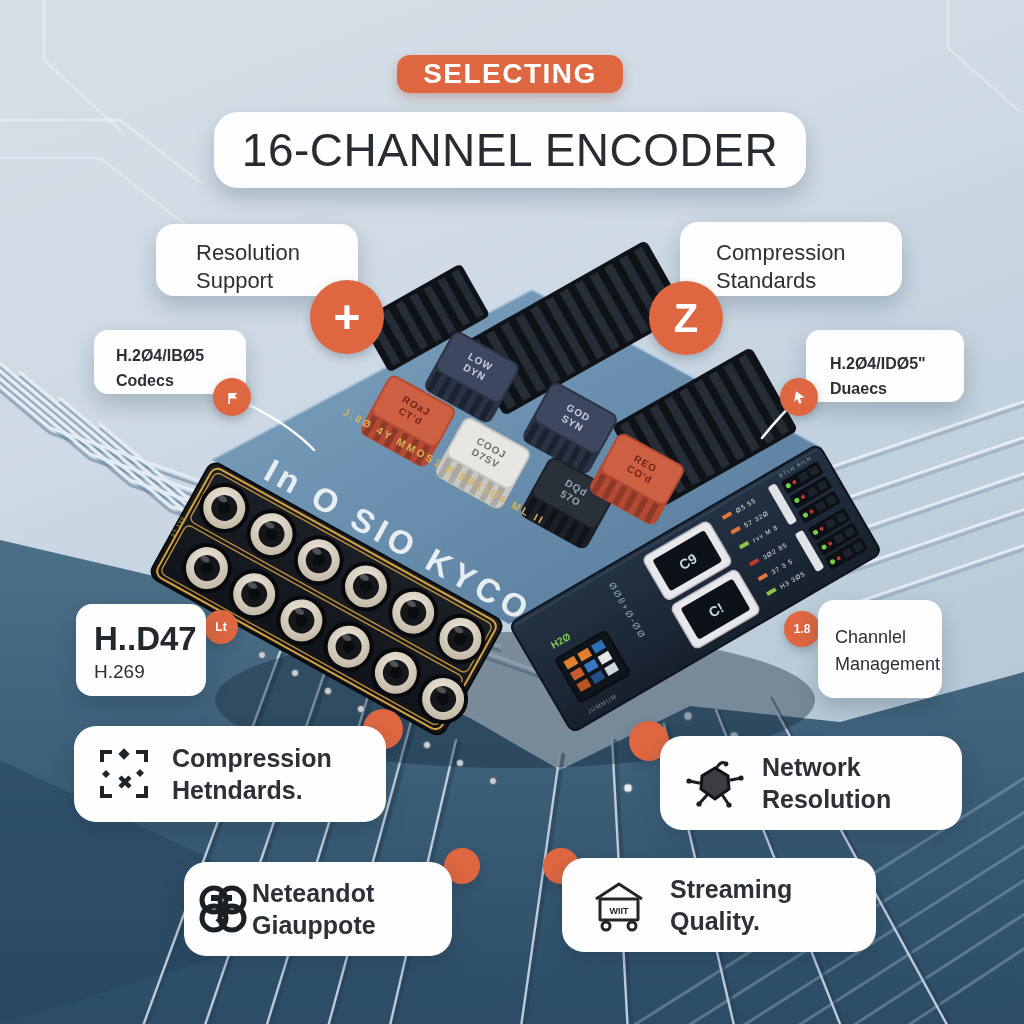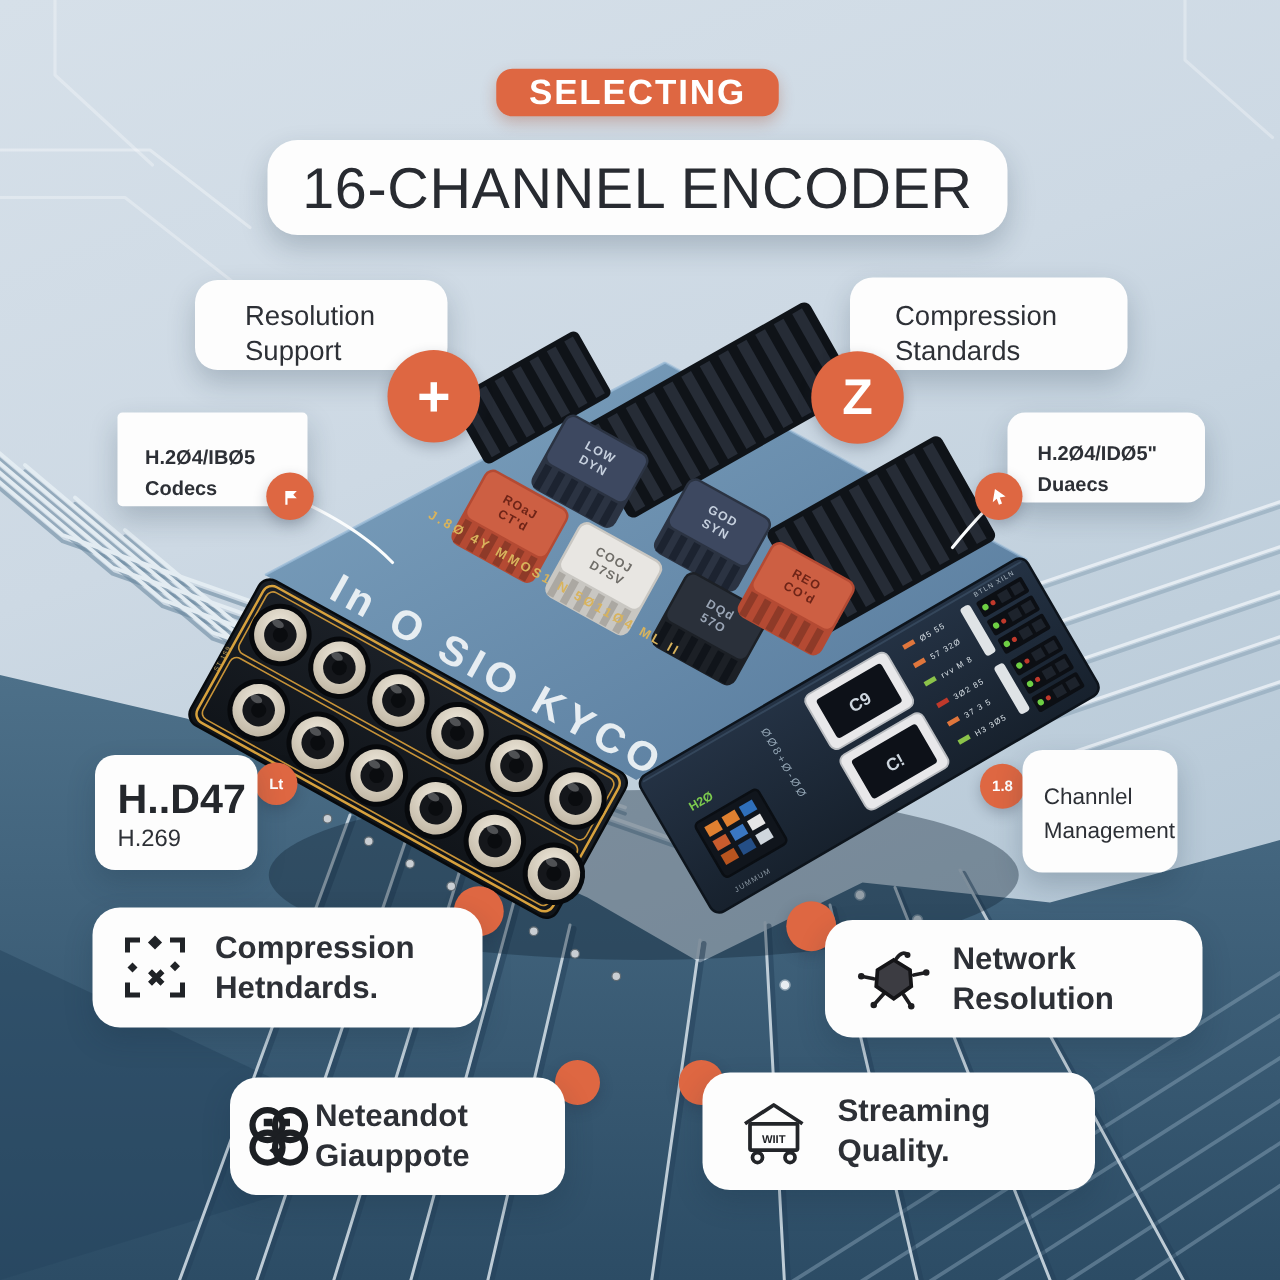--- a/index.html
+++ b/index.html
@@ -29,21 +29,21 @@
   .title-card{
     left:214px;top:112px;width:592px;height:76px;border-radius:24px;
     display:flex;align-items:center;justify-content:center;
     font-size:46px;font-weight:400;color:#282b31;letter-spacing:.5px;white-space:nowrap;
   }
   .twoline{display:flex;flex-direction:column;justify-content:flex-end;height:100%;}
   .c-res{left:156px;top:224px;width:202px;height:72px;font-size:22px;font-weight:500;}
   .c-res .twoline{padding-left:40px;line-height:1.3;}
   .c-comp{left:680px;top:222px;width:222px;height:74px;font-size:22px;font-weight:500;}
   .c-comp .twoline{padding-left:36px;line-height:1.3;}
-  .c-codl{left:94px;top:330px;width:152px;height:75px;border-radius:4px;font-size:16px;font-weight:700;}
+  .c-codl{left:94px;top:330px;width:152px;height:64px;border-radius:14px;font-size:16px;font-weight:700;}
   .c-codl .twoline{padding-left:22px;line-height:1.55;}
   .c-codr{left:806px;top:330px;width:158px;height:72px;border-radius:14px;font-size:16px;font-weight:700;}
   .c-codr .twoline{padding-left:24px;line-height:1.55;}
   .c-hd47{left:76px;top:604px;width:130px;height:92px;border-radius:16px;padding:16px 0 0 18px;box-sizing:border-box;}
   .c-hd47 .l1{font-size:33px;font-weight:800;color:#24272c;}
   .c-hd47 .l2{font-size:19px;font-weight:500;margin-top:3px;}
   .c-chan{left:818px;top:600px;width:124px;height:98px;border-radius:16px;padding:24px 0 12px 17px;box-sizing:border-box;font-size:18px;font-weight:500;line-height:1.5;}
   .info-card{display:flex;align-items:center;border-radius:22px;}
   .info-card .icon{flex-shrink:0;display:flex;align-items:center;justify-content:center;}
   .info-card .txt{line-height:1.28;}

